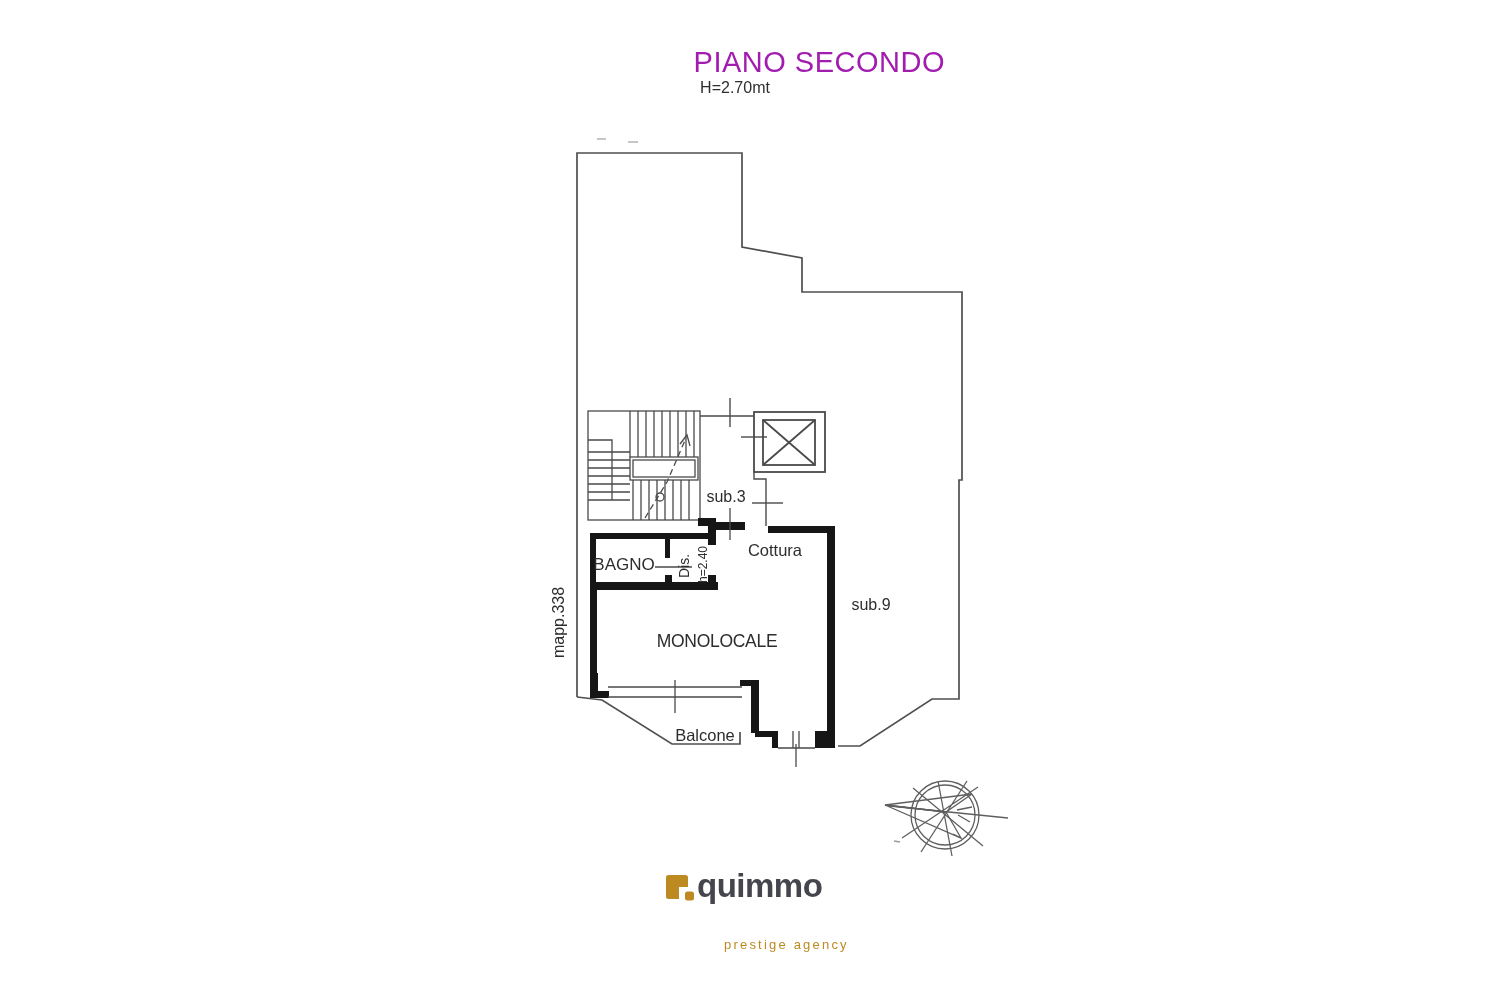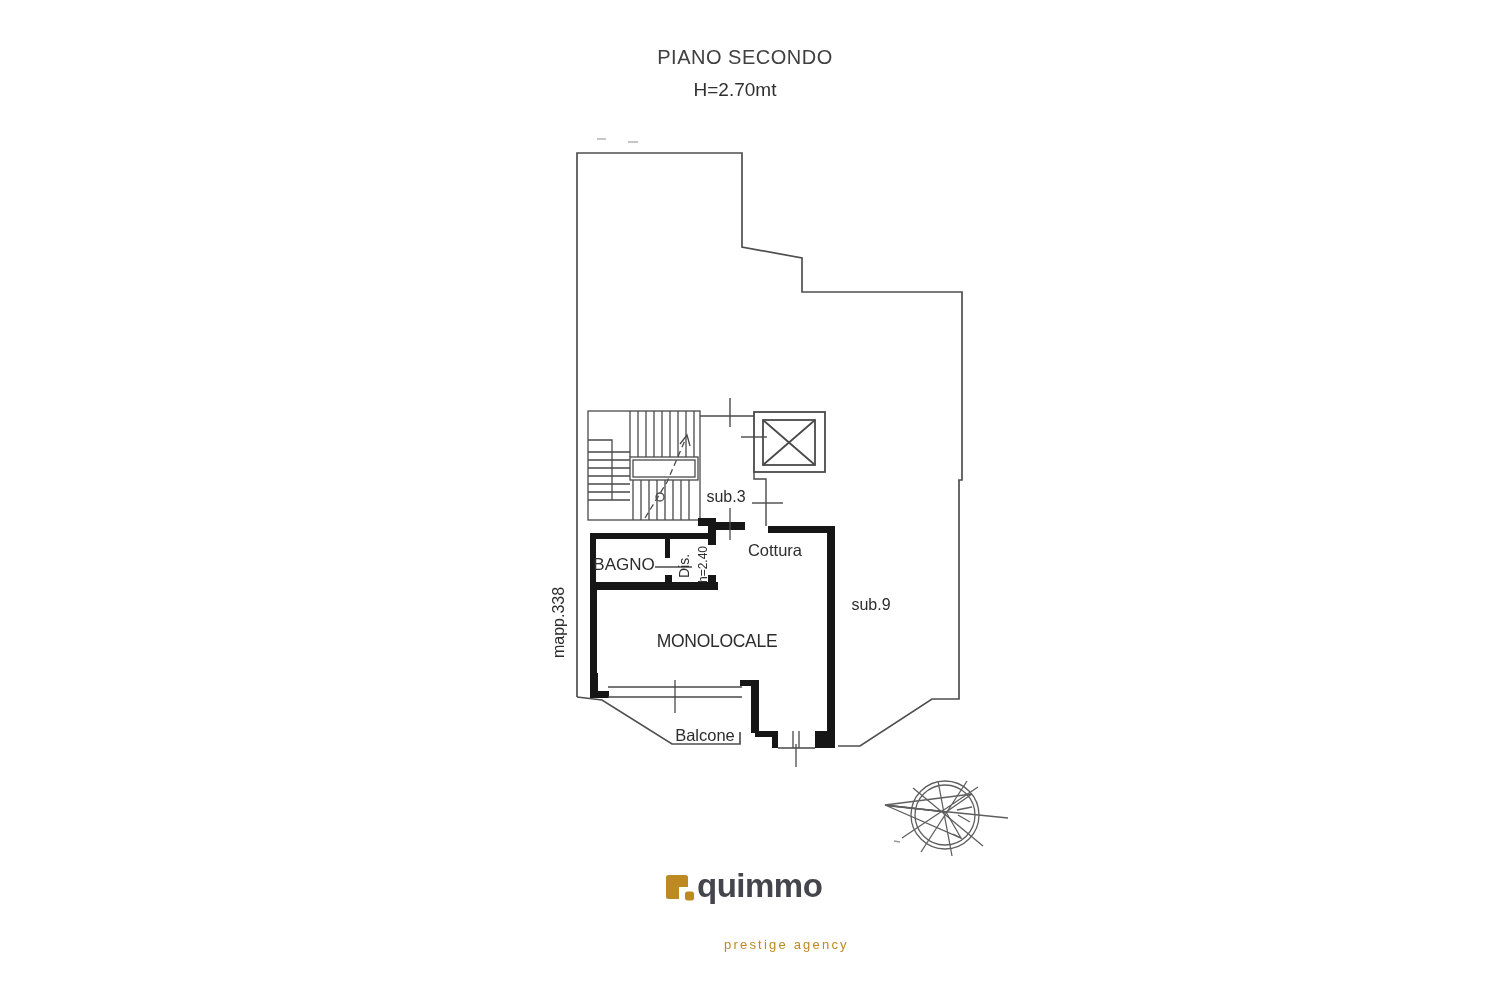--- a/index.html
+++ b/index.html
@@ -3,25 +3,25 @@
 <meta charset="utf-8">
 <style>
   html,body{margin:0;padding:0;}
   body{
     width:1500px;height:1000px;position:relative;overflow:hidden;
     background:#ffffff;
     font-family:"Liberation Sans", sans-serif;
   }
   .page-title{
     position:absolute;left:545px;top:46px;width:400px;
-    text-align:center;font-size:20px;color:#404040;letter-spacing:.5px;
+    text-align:right;font-size:29px;color:#a21caf;letter-spacing:.5px;
   }
   .page-subtitle{
     position:absolute;left:535px;top:79px;width:400px;
-    text-align:center;font-size:19px;color:#2f2f2f;
+    text-align:center;font-size:16px;color:#2f2f2f;
   }
   .plan-svg{position:absolute;left:0;top:0;}
   .plan-label{fill:#2d2d2d;font-family:"Liberation Sans", sans-serif;}
   .logo{position:absolute;left:664px;top:864px;width:220px;height:60px;}
   .logo-icon{position:absolute;left:2px;top:10px;}
   .logo-brand{
     position:absolute;left:33px;top:3px;
     font-size:33px;font-weight:bold;color:#45454d;letter-spacing:-.5px;
   }
   .logo-tagline{

